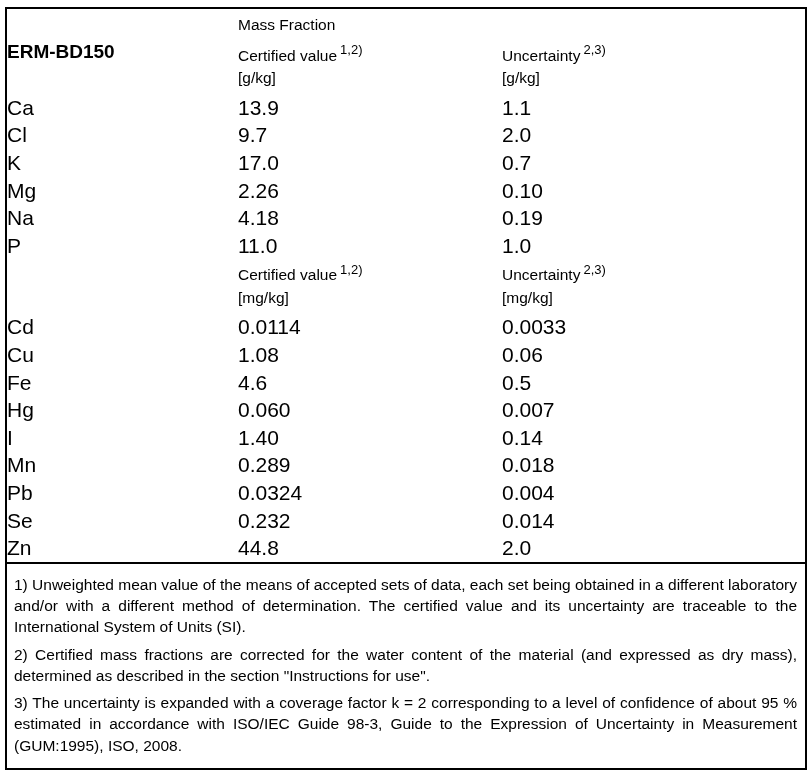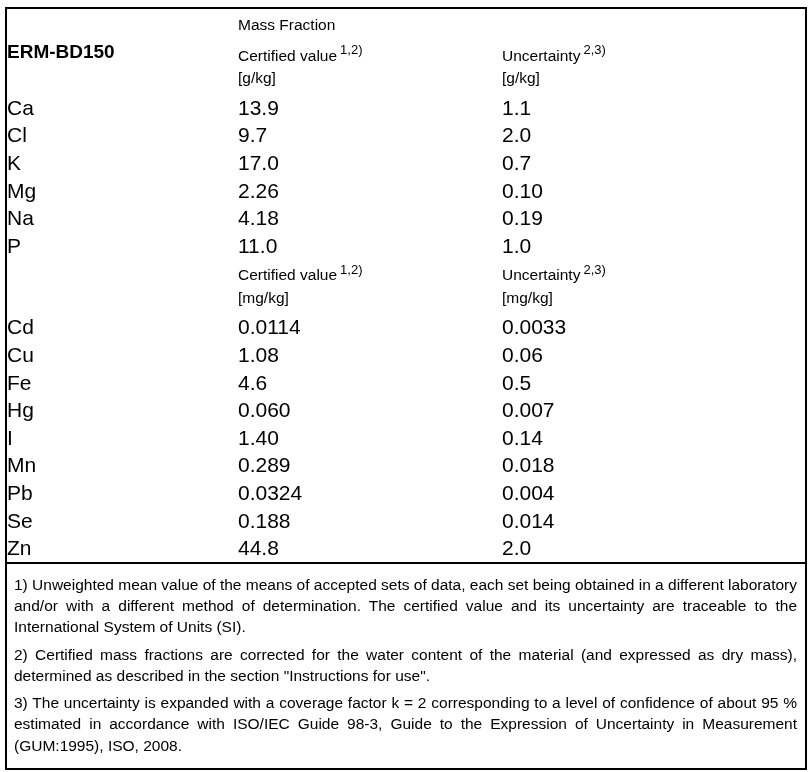--- a/index.html
+++ b/index.html
@@ -195,21 +195,21 @@
           <td class="vline-r">0.289</td>
           <td>0.018</td>
         </tr>
         <tr>
           <td class="vline-r">Pb</td>
           <td class="vline-r">0.0324</td>
           <td>0.004</td>
         </tr>
         <tr>
           <td class="vline-r">Se</td>
-          <td class="vline-r">0.188</td>
+          <td class="vline-r">0.232</td>
           <td>0.014</td>
         </tr>
         <tr>
           <td class="vline-r">Zn</td>
           <td class="vline-r">44.8</td>
           <td>2.0</td>
         </tr>
       </tbody>
 
     <tbody>

